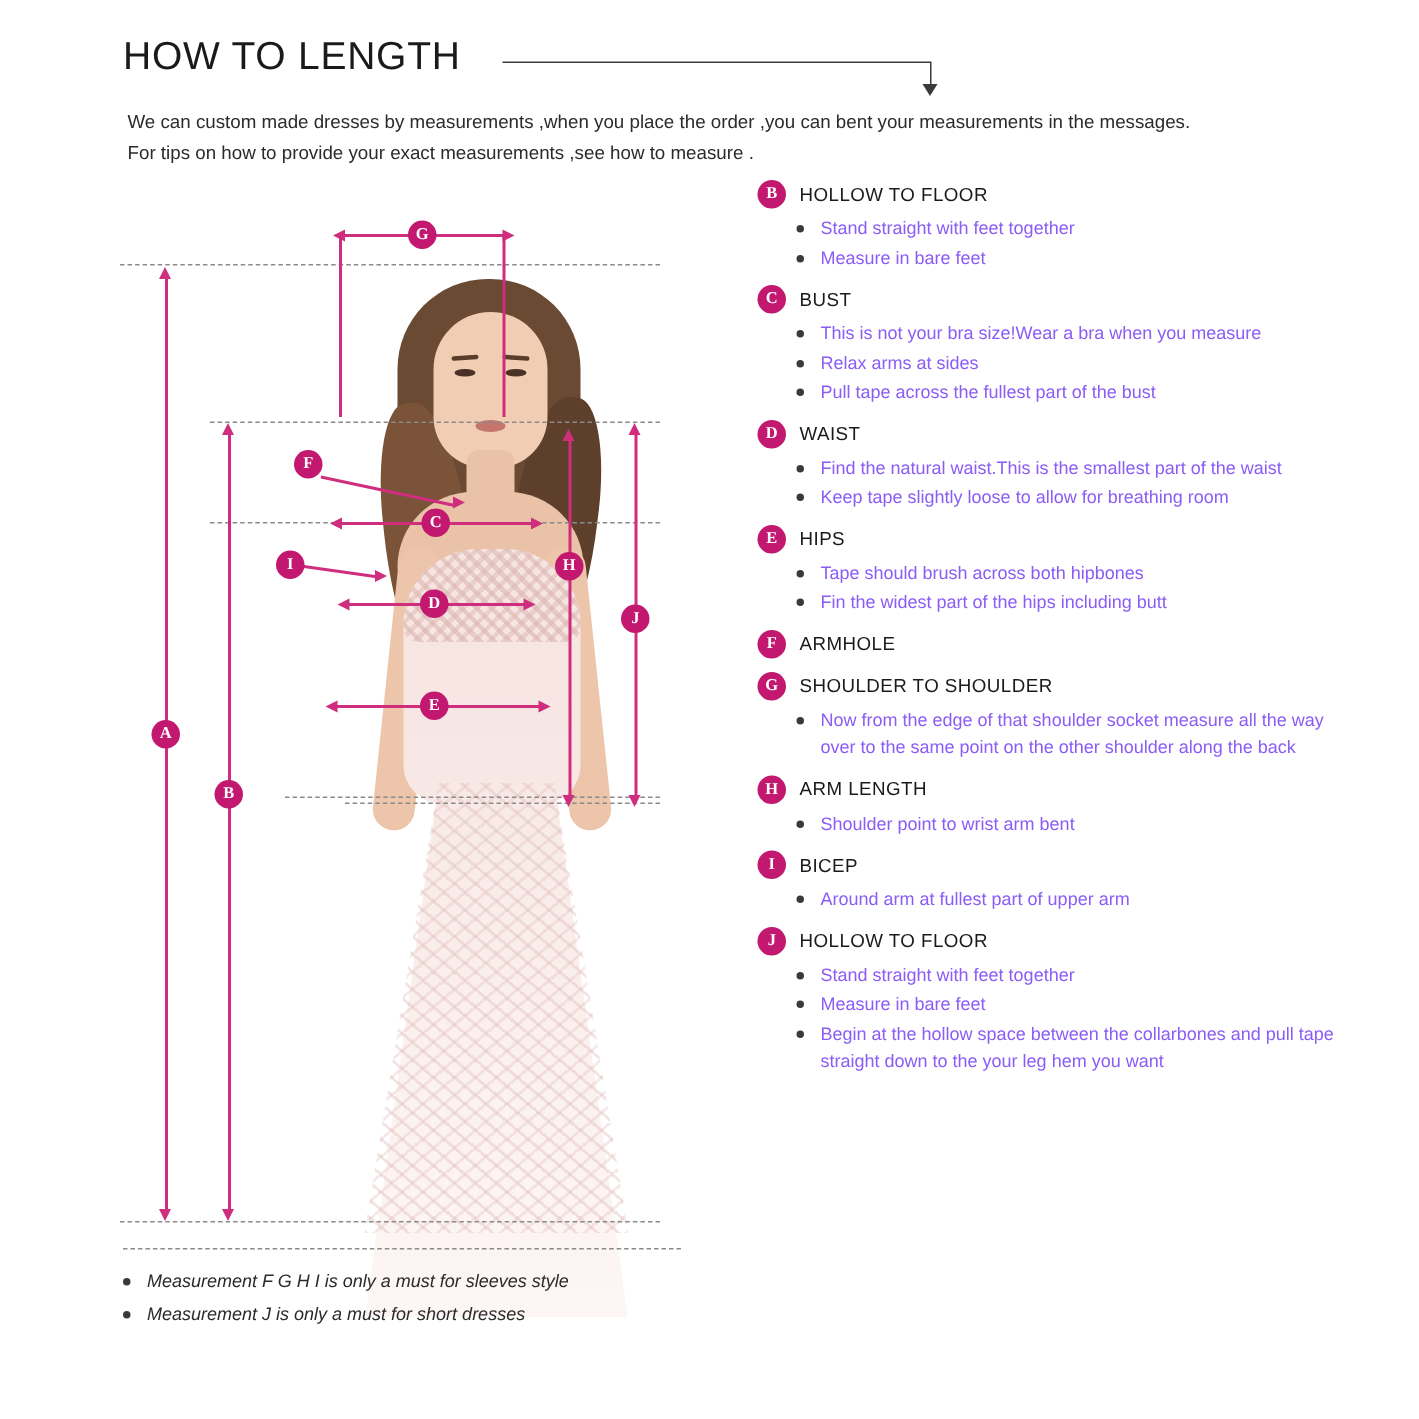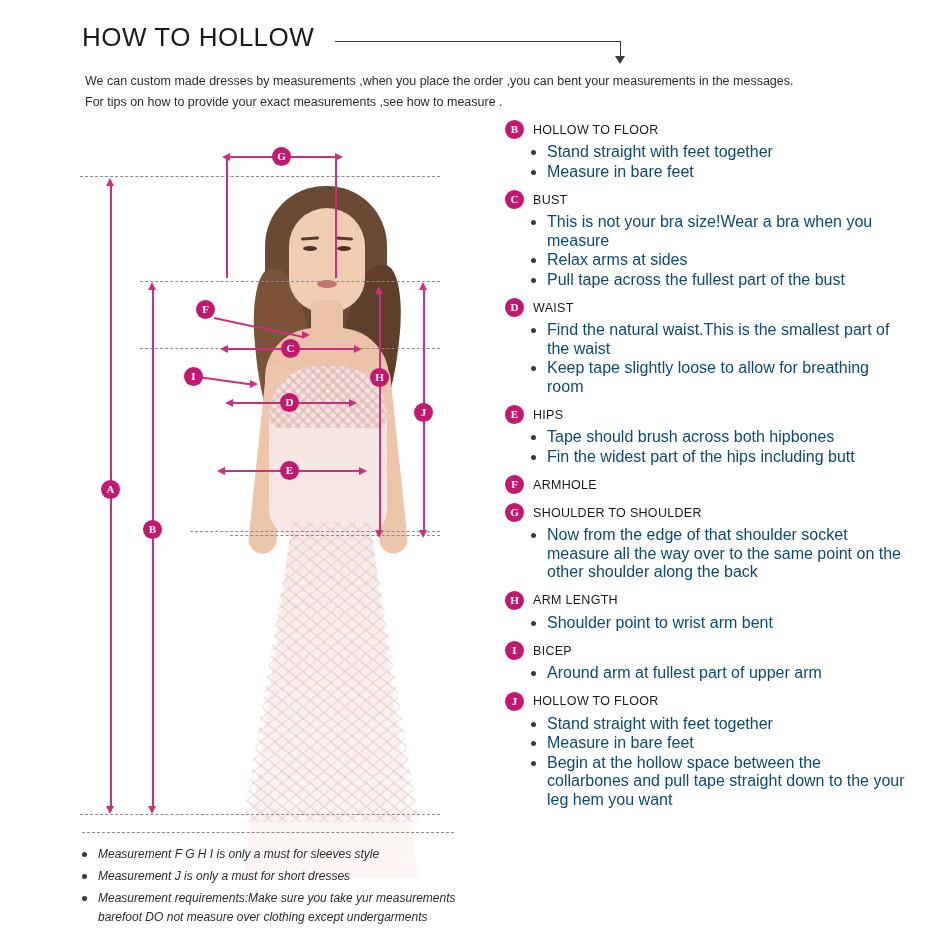--- a/index.html
+++ b/index.html
@@ -239,23 +239,23 @@
     color: #1a1a1a;
     font-weight: 400;
   }
   ul.bullets {
     list-style: none;
     margin: 0;
     padding: 0 0 0 26px;
   }
   ul.bullets li {
     position: relative;
-    font-size: 16px;
+    font-size: 12px;
     line-height: 18.5px;
-    color: #0c4a6e;
+    color: #8b5cf6;
     padding-left: 16px;
     margin-bottom: 1px;
   }
   ul.bullets li::before {
     content: "";
     position: absolute;
     left: 0; top: 7px;
     width: 5px; height: 5px;
     border-radius: 50%;
     background: #3a3a3a;
@@ -291,21 +291,21 @@
     left: 0; top: 7px;
     width: 5px; height: 5px;
     border-radius: 50%;
     background: #3a3a3a;
   }
   #footer-notes ul { margin: 0; padding: 0; font-style: italic; }
 </style>
 </head>
 <body>
 
-<div id="header-title">HOW TO HOLLOW</div>
+<div id="header-title">HOW TO LENGTH</div>
 <div id="header-rule"></div>
 <div id="header-rule-down"></div>
 <div id="header-rule-arrow"></div>
 
 <div class="intro-line" id="intro-1">We can custom made dresses by measurements ,when you place the order ,you can bent your measurements in the messages.</div>
 <div class="intro-line" id="intro-2">For tips on how to provide your exact measurements ,see how to measure .</div>
 
 <div id="figure-panel">
 
   <div id="dress-photo">
@@ -483,15 +483,14 @@
     </ul>
   </div>
 
 </div>
 
 <div id="footer-rule"></div>
 <div id="footer-notes">
   <ul>
     <li>Measurement F G H I is only a must for sleeves style</li>
     <li>Measurement J is only a must for short dresses</li>
-    <li>Measurement requirements:Make sure you take yur measurements barefoot DO not measure over clothing except undergarments</li>
   </ul>
 </div>
 
 </body></html>

